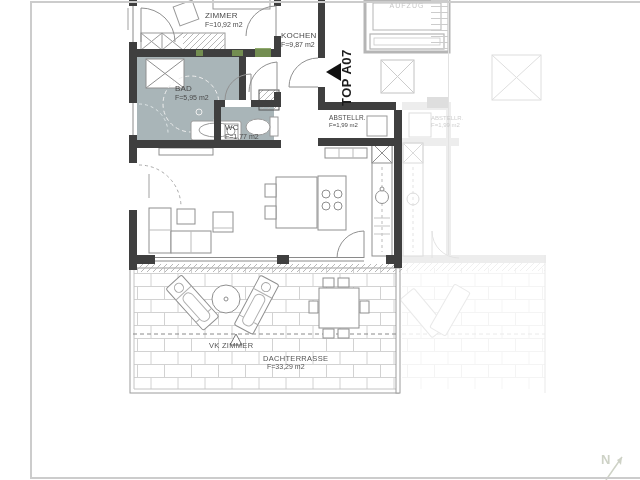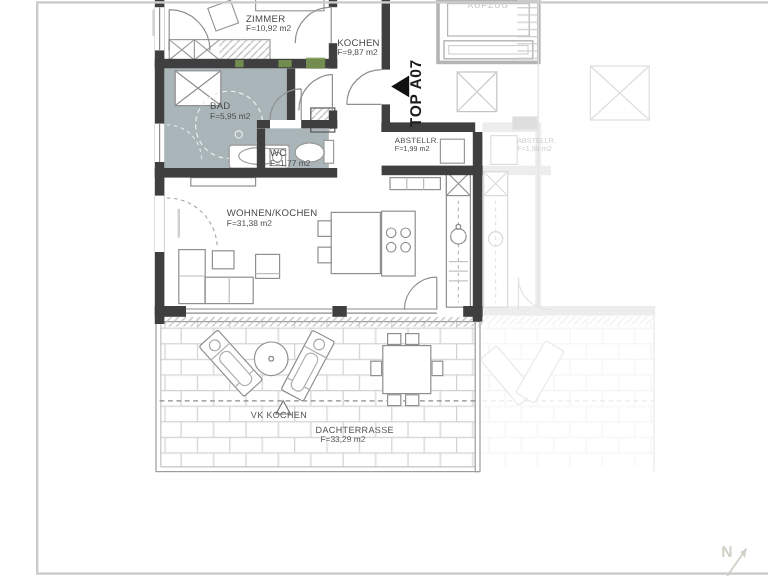--- a/index.html
+++ b/index.html
@@ -241,30 +241,26 @@
   <span class="ra">F=9,87 m2</span>
 </div>
 <div class="rl" style="left:146px;top:84px">
   <span class="rn">BAD</span>
   <span class="ra">F=5,95 m2</span>
 </div>
 <div class="rl" style="left:196px;top:123px">
   <span class="rn">WC</span>
   <span class="ra">F=1,77 m2</span>
 </div>
-<div class="rl" style="left:160px;top:173px">
-  <span class="rn">WOHNEN/KOCHEN</span>
-  <span class="ra">F=31,38 m2</span>
-</div>
 <div class="rl sm" style="left:300px;top:114px">
   <span class="rn">ABSTELLR.</span>
   <span class="ra">F=1,99 m2</span>
 </div>
 <div class="terrl" style="left:180px;top:341px">
-  <span>VK KOCHEN</span>
+  <span>VK ZIMMER</span>
 </div>
 <div class="terrl" style="left:234px;top:354px">
   <span>DACHTERRASSE</span>
   <span class="ra">F=33,29 m2</span>
 </div>
 <div class="faintlbl" style="left:402px;top:115px">
   <span>ABSTELLR.</span>
   <span>F=1,99 m2</span>
 </div>
 <div class="aufzug">

